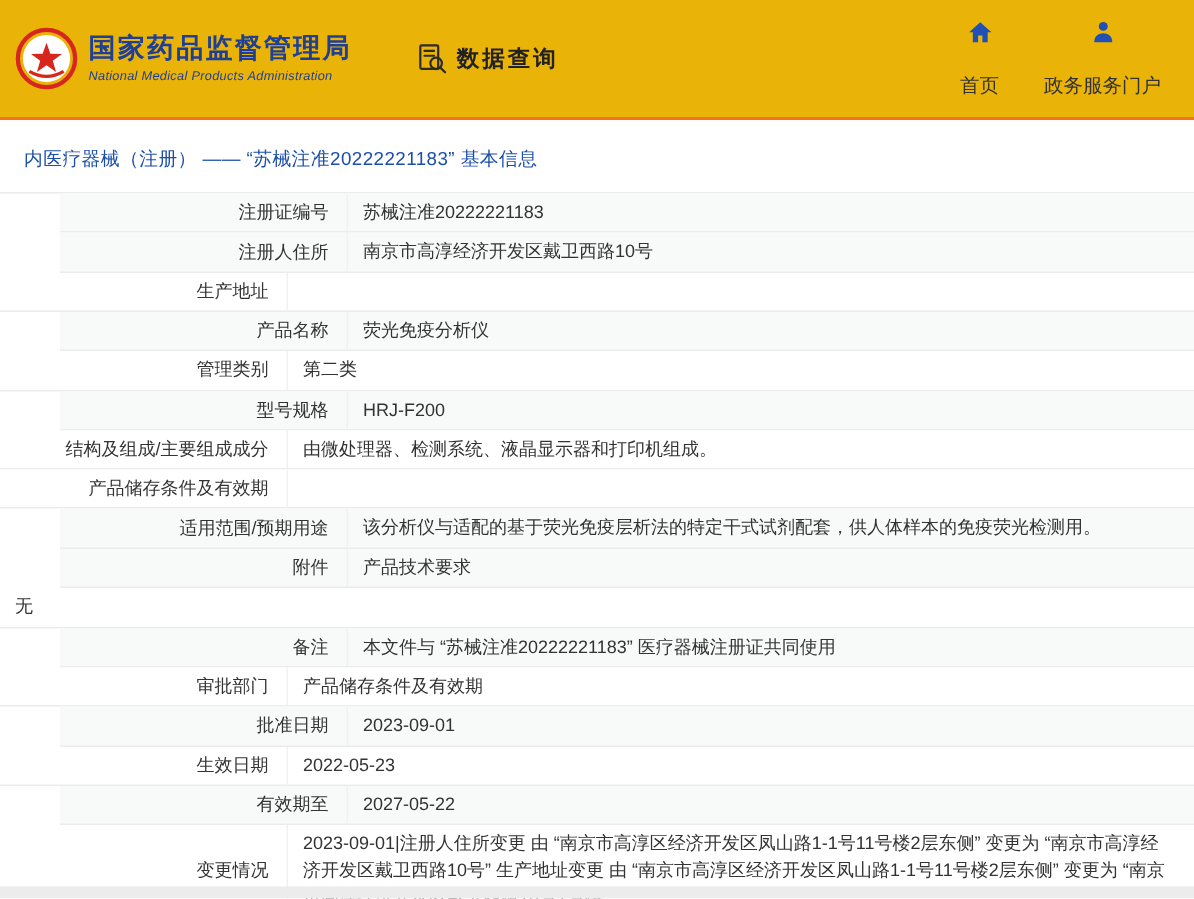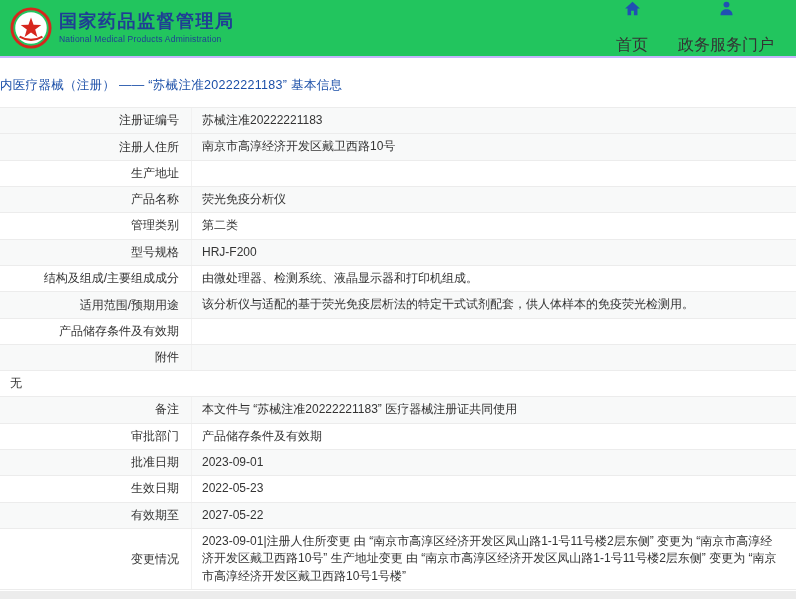--- a/index.html
+++ b/index.html
@@ -4,46 +4,46 @@
 <style>
   * { margin:0; padding:0; box-sizing:border-box; }
   html,body { width:796px; height:599px; overflow:hidden; }
   body {
     font-family:"Liberation Sans","DejaVu Sans",sans-serif;
     background:#ffffff; color:#333; position:relative;
   }
 
   
   .header {
-    height:58px; display:flex; align-items:center;
-    padding:0 16px 0 10px; background:#22c55e;
-    border-bottom:2px solid #c4b5fd;
+    height:80px; display:flex; align-items:center;
+    padding:0 16px 0 10px; background:#eab308;
+    border-bottom:2px solid #f97316;
   }
   .logo { display:flex; align-items:center; gap:7px; }
   .emblem { width:42px; height:42px; flex:0 0 auto; }
   .agency-names { display:flex; flex-direction:column; }
   .agency-cn { color:#1f3f94; font-weight:bold; font-size:18px; letter-spacing:1.5px; line-height:1.1; }
-  .agency-en { color:#1f3f94; font-size:8.5px; margin-top:3px; letter-spacing:.2px; }
+  .agency-en { color:#1f3f94; font-size:8.5px; margin-top:3px; letter-spacing:.2px;font-style:italic; }
 
   .section { display:flex; align-items:center; gap:6px; margin-left:42px; }
   .section-title { font-size:15px; font-weight:bold; color:#222; letter-spacing:2px; }
 
   .header-right { margin-left:auto; display:flex; gap:30px; padding-right:6px; }
   .quick-link { display:flex; flex-direction:column; align-items:center; gap:18px;
-                font-size:16px; color:#333; cursor:pointer; white-space:nowrap; }
+                font-size:13px; color:#333; cursor:pointer; white-space:nowrap; }
 
   
-  .title-bar { padding:17px 0 13px 0; }
+  .title-bar { padding:17px 0 13px 16px; }
   .page-title { color:#1b4fa8; font-size:12.5px; letter-spacing:.3px; }
 
   
   .info-table { width:100%; border-top:1px solid #ececec; }
   .row { display:flex; min-height:24px; border-bottom:1px solid #ececec;
          font-size:12px; color:#333; background:#fff; }
-  .row.alt { background:#f8f9f9; }
+  .row.alt { background:#f8f9f9;margin-left:40px; }
   .cell-label {
     width:192px; flex:0 0 192px;
     display:flex; justify-content:flex-end; align-items:center; gap:5px;
     text-align:right; padding:4px 12px 4px 0;
     border-right:1px solid #f1f1f1; color:#333;
   }
   .cell-value { flex:1; padding:4px 18px 4px 10px;
                 display:flex; align-items:center; line-height:1.45; }
 
   .footer-strip { position:absolute; left:0; right:0; bottom:0; height:8px; background:#ececec; }
@@ -58,20 +58,30 @@
       <circle cx="22" cy="22" r="16.5" fill="#fff"></circle>
       <polygon fill="#d7261d" points="22,11 24.7,18.6 32.8,18.8 26.4,23.6 28.7,31.4 22,26.8 15.3,31.4 17.6,23.6 11.2,18.8 19.3,18.6"></polygon>
       <path d="M10 31 Q22 38 34 31" stroke="#d7261d" stroke-width="2.2" fill="none"></path>
     </svg>
     <div class="agency-names">
       <span class="agency-cn">国家药品监督管理局</span>
       <span class="agency-en">National Medical Products Administration</span>
     </div>
   </div>
 
+  <div class="section">
+    <svg width="22" height="22" viewBox="0 0 24 24" fill="none" stroke="#2b2b2b" stroke-width="1.6" stroke-linecap="round">
+      <rect x="3.5" y="2.5" width="13" height="17" rx="1"></rect>
+      <line x1="6.5" y1="6.5" x2="13.5" y2="6.5"></line>
+      <line x1="6.5" y1="10" x2="13.5" y2="10"></line>
+      <circle cx="15" cy="15.5" r="4.2"></circle>
+      <line x1="18.2" y1="18.8" x2="21.5" y2="22"></line>
+    </svg>
+    <span class="section-title">数据查询</span>
+  </div>
 
   <div class="header-right">
     <div class="quick-link">
       <svg width="17" height="17" viewBox="0 0 24 24" fill="#2050b3">
         <path d="M12 2.5 L22.5 12 H19 V21.5 H14 V15 H10 V21.5 H5 V12 H1.5 Z"></path>
       </svg>
       <span>首页</span>
     </div>
     <div class="quick-link">
       <svg width="17" height="17" viewBox="0 0 24 24" fill="#2050b3">
@@ -130,38 +140,39 @@
     <div class="cell-value">HRJ-F200</div>
   </div>
 
   <div class="row">
     <div class="cell-label">
         <span>结构及组成/主要组成成分</span>
       </div>
     <div class="cell-value">由微处理器、检测系统、液晶显示器和打印机组成。</div>
   </div>
 
+  <div class="row">
+    <div class="cell-label">
+        <span>产品储存条件及有效期</span>
+      </div>
+    <div class="cell-value"></div>
+  </div>
+
   <div class="row alt">
     <div class="cell-label">
         <span>适用范围/预期用途</span>
       </div>
     <div class="cell-value">该分析仪与适配的基于荧光免疫层析法的特定干式试剂配套，供人体样本的免疫荧光检测用。</div>
   </div>
 
-  <div class="row">
-    <div class="cell-label">
-        <span>产品储存条件及有效期</span>
-      </div>
-    <div class="cell-value"></div>
-  </div>
-
   <div class="row alt">
     <div class="cell-label">
         <span>附件</span>
       </div>
+    <div class="cell-value">产品技术要求</div>
   </div>
 
   <div class="row">
     <div class="cell-value">无</div>
   </div>
 
   <div class="row alt">
     <div class="cell-label">
         <span>备注</span>
       </div>

